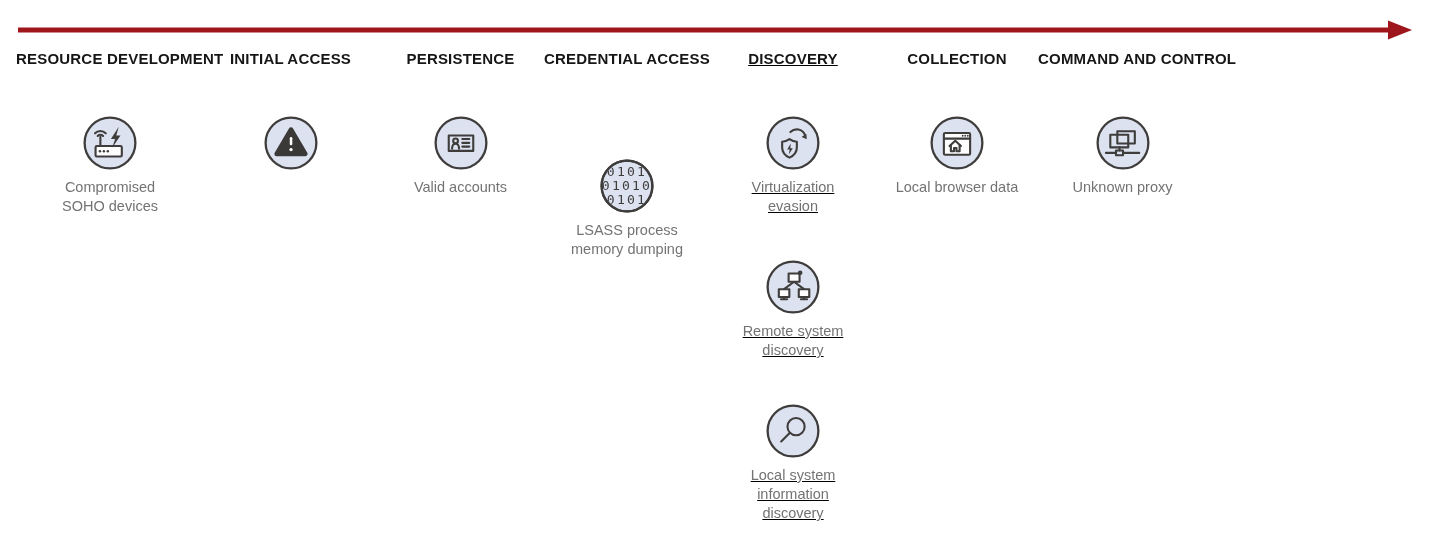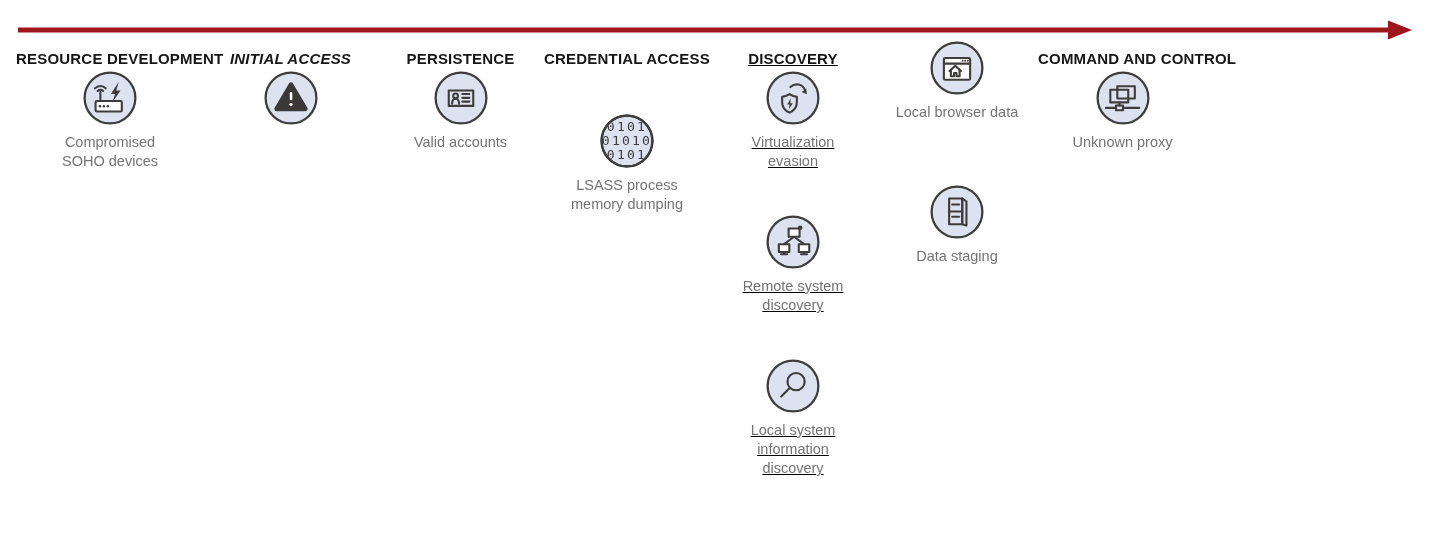--- a/index.html
+++ b/index.html
@@ -2,31 +2,31 @@
 <html><head>
 <meta charset="utf-8">
 <style>
   html,body{margin:0;padding:0;background:#ffffff;}
   body{width:1442px;height:546px;overflow:hidden;font-family:"Liberation Sans","DejaVu Sans",sans-serif;}
   .canvas{position:relative;width:1442px;height:546px;background:#ffffff;}
   .arrow-svg{display:block;width:1442px;height:40px;}
   .columns{display:flex;width:1442px;align-items:flex-start;}
   .col{box-sizing:border-box;display:flex;flex-direction:column;}
   .col:nth-child(1){width:204px;padding-left:16px;}
-  .col:nth-child(2){width:173px;font-style:italic;}
+  .col:nth-child(2){width:173px;}
   .col:nth-child(3){width:167px;}
   .col:nth-child(4){width:166px;gap:43px;}
   .col:nth-child(5){width:166px;text-decoration:underline;}
   .col:nth-child(6){width:162px;}
   .col:nth-child(7){width:169px;}
   .col:nth-child(8){width:235px;padding-right:57px;align-items:center;}
   .col-header{height:20px;padding-top:10px;text-align:center;font-size:15px;font-weight:bold;
               letter-spacing:.2px;color:#161616;white-space:nowrap;}
   .cell{height:144px;display:flex;flex-direction:column;align-items:center;}
-  .icon-wrap{width:56px;height:56px;flex:none;}
+  .icon-wrap{margin-top:45px;width:56px;height:56px;flex:none;}
   .icon-wrap svg{display:block;width:56px;height:56px;}
   .t-label{margin-top:7px;flex:none;font-size:14.5px;line-height:19px;color:#737373;
            text-align:center;white-space:pre-line;}
   
   .bg{fill:#dce2f0;stroke:#3e3d3b;stroke-width:2.6;}
   .st{stroke:#3e3d3b;stroke-width:2.4;fill:none;stroke-linecap:round;stroke-linejoin:round;}
   .fw{fill:#fdfdfe;}
   .fd{fill:#3e3d3b;stroke:none;}
   .bin{font-family:"DejaVu Sans Mono","Liberation Mono",monospace;font-size:15px;letter-spacing:2.5px;
        fill:#3e3d3b;text-anchor:middle;}
@@ -163,48 +163,36 @@
             <line class="st" x1="28.2" y1="34.3" x2="18.5" y2="44"></line>
           </svg>
         </div>
         <div class="t-label">Local system
 information
 discovery</div>
       </div>
     </div>
 
     <div class="col">
+      <div class="col-header">COLLECTION</div>
       <div class="cell">
         <div class="icon-wrap">
           <svg viewBox="0 0 64 64">
             <circle class="bg" cx="32" cy="32" r="29"></circle>
             <rect class="st fw" x="17" y="20.5" width="30" height="25" rx="1.5"></rect>
             <line class="st" x1="17" y1="27" x2="47" y2="27"></line>
             <circle class="fd" cx="38.5" cy="23.7" r="1.05"></circle>
             <circle class="fd" cx="41.4" cy="23.7" r="1.05"></circle>
             <circle class="fd" cx="44.3" cy="23.7" r="1.05"></circle>
             <path class="st" d="M23.5 35.5 l6.5-6 6.5 6"></path>
             <path class="st" d="M25 34.2 V41.5 h3.6 v-3.8 h2.8 v3.8 h3.6 V34.2"></path>
           </svg>
         </div>
         <div class="t-label">Local browser data</div>
       </div>
-      <div class="cell">
-        <div class="icon-wrap">
-          <svg viewBox="0 0 64 64">
-            <circle class="bg" cx="32" cy="32" r="29"></circle>
-            <path class="st" d="M38 16.5 L42.8 20 L42.8 47.5 L38 46 Z"></path>
-            <rect class="st" x="23" y="16.5" width="15" height="29.5"></rect>
-            <line class="st" x1="23" y1="31.5" x2="38" y2="31.5"></line>
-            <line class="st" x1="26.5" y1="23.5" x2="34.5" y2="23.5"></line>
-            <line class="st" x1="26.5" y1="37.5" x2="34.5" y2="37.5"></line>
-          </svg>
-        </div>
-        <div class="t-label">Data staging</div>
-      </div>
     </div>
 
     <div class="col">
       <div class="col-header">COMMAND AND CONTROL</div>
       <div class="cell">
         <div class="icon-wrap">
           <svg viewBox="0 0 64 64">
             <circle class="bg" cx="32" cy="32" r="29"></circle>
             <rect class="st" x="25.5" y="18.5" width="20" height="14"></rect>
             <rect class="st" x="17.5" y="22.5" width="20.5" height="14.5" fill="#dce2f0"></rect>

